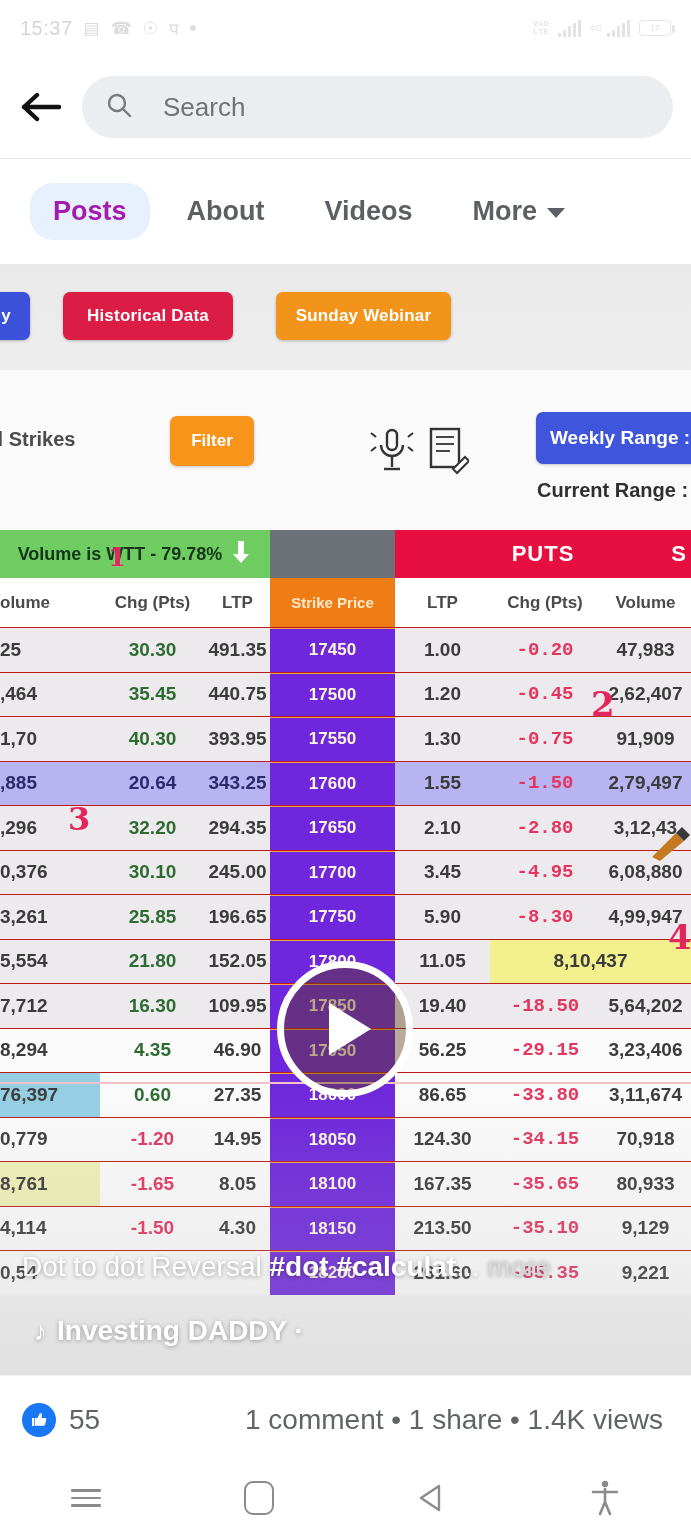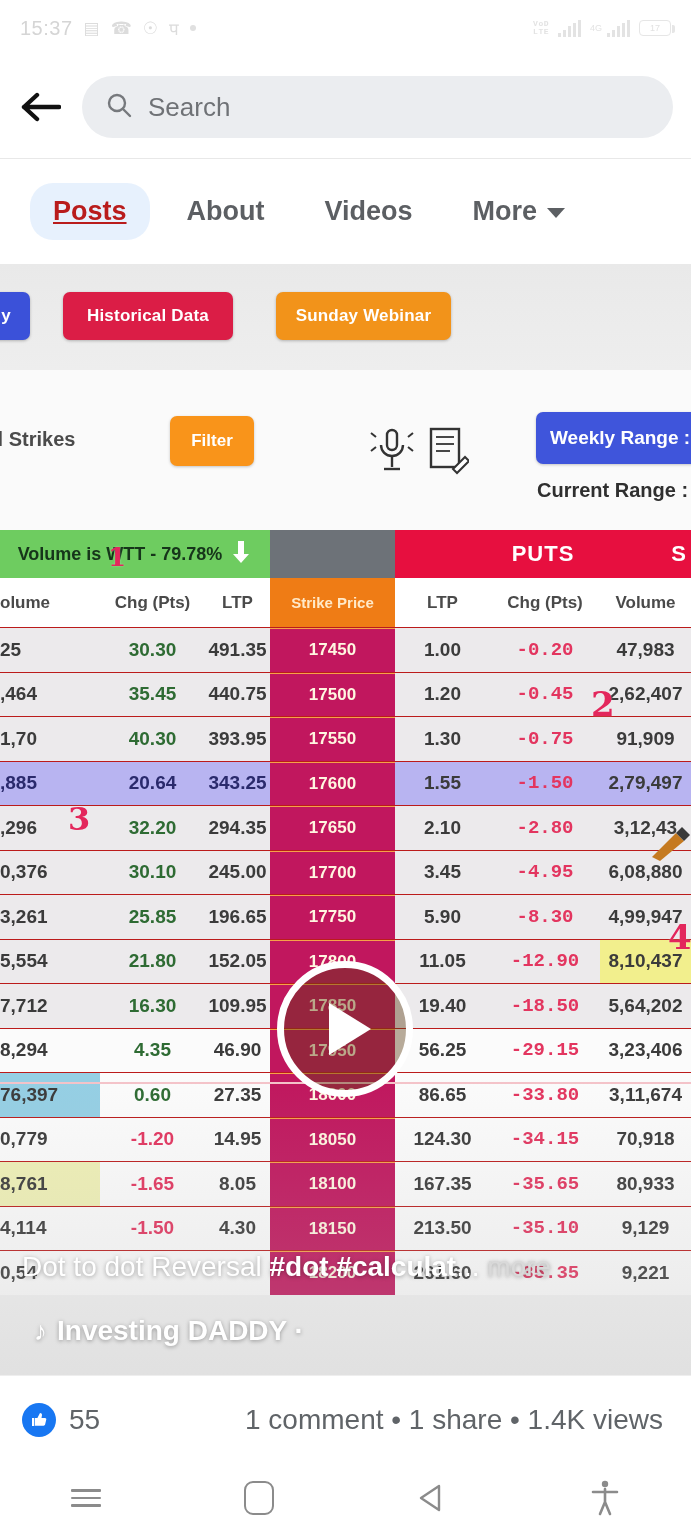--- a/index.html
+++ b/index.html
@@ -55,36 +55,36 @@
     border-bottom:1px solid #e8e8e8;
   }
   .backarrow{
     width:46px; height:46px; flex:none;
     display:flex; align-items:center; justify-content:center;
     cursor:pointer;
   }
   .searchfield{
     flex:1; height:62px; border-radius:31px;
     background:#ebedf0; display:flex; align-items:center;
-    padding:0 24px; gap:16px; cursor:text;
+    padding:0 24px; gap:31px; cursor:text;
   }
   .searchfield .sicon{ flex:none; }
   .searchfield .sval{ font-size:26px; color:#6f7276; }
 
   
   .tabs{
     height:105px; display:flex; align-items:center;
     padding:0 30px; gap:14px; background:#fff;
   }
   .tab{
     padding:13px 23px; border-radius:23px;
     font-size:27px; font-weight:700; color:#5c5f63;
     cursor:pointer; white-space:nowrap;
   }
-  .tab.active{ background:#e7f1fd; color:#b91c1c;text-decoration:underline; }
+  .tab.active{ background:#e7f1fd; color:#a21caf; }
   .tab .caret{
     display:inline-block; margin-left:10px;
     border-left:9px solid transparent; border-right:9px solid transparent;
     border-top:10px solid #5c5f63; vertical-align:middle;
   }
 
   
   .media{
     position:relative; width:691px; height:1111px;
     overflow:hidden; background:#f2f2f2;
@@ -172,21 +172,21 @@
   }
   .row.light{ background:#fbfbfb; }
   .row > div{
     display:flex; align-items:center; justify-content:center;
     font-size:19px; font-weight:700; color:#3b3b3b;
   }
   .row .v-vol-l{ flex:0 0 100px; justify-content:flex-start !important; }
   .row .v-chg-l{ flex:0 0 105px; color:#2f6b34; }
   .row .v-ltp-l{ flex:0 0 65px; }
   .row .v-strike{
-    flex:0 0 125px; background:#be185d; color:#fff6e0;
+    flex:0 0 125px; background:#6d28d9; color:#fff6e0;
     font-size:17px; border-top:1px solid #f5a24b;
   }
   .row .v-ltp-r{ flex:0 0 95px; }
   .row .v-chg-r{ flex:0 0 110px; color:#e0365f;font-family:Liberation Mono, monospace; }
   .row .v-vol-r{ flex:1; }
 
   .row.hi-purple{ background:#b8b4f0 !important; }
   .row.hi-purple .v-chg-l,.row.hi-purple .v-ltp-l,.row.hi-purple .v-vol-l{ color:#2a2a6b; }
   .hl-blue{ background:#96cfe3; }
   .hl-yellow{ background:#f2ef8f; }
@@ -459,21 +459,20 @@
           <div class="v-ltp-r">5.90</div>
           <div class="v-chg-r">-8.30</div>
           <div class="v-vol-r">4,99,947</div>
         </div>
         <div class="row">
           <div class="v-vol-l">5,554</div>
           <div class="v-chg-l">21.80</div>
           <div class="v-ltp-l">152.05</div>
           <div class="v-strike">17800</div>
           <div class="v-ltp-r">11.05</div>
-          <div class="v-chg-r">-12.90</div>
           <div class="v-vol-r hl-yellow">8,10,437</div>
         </div>
         <div class="row">
           <div class="v-vol-l">7,712</div>
           <div class="v-chg-l">16.30</div>
           <div class="v-ltp-l">109.95</div>
           <div class="v-strike">17850</div>
           <div class="v-ltp-r">19.40</div>
           <div class="v-chg-r">-18.50</div>
           <div class="v-vol-r">5,64,202</div>

